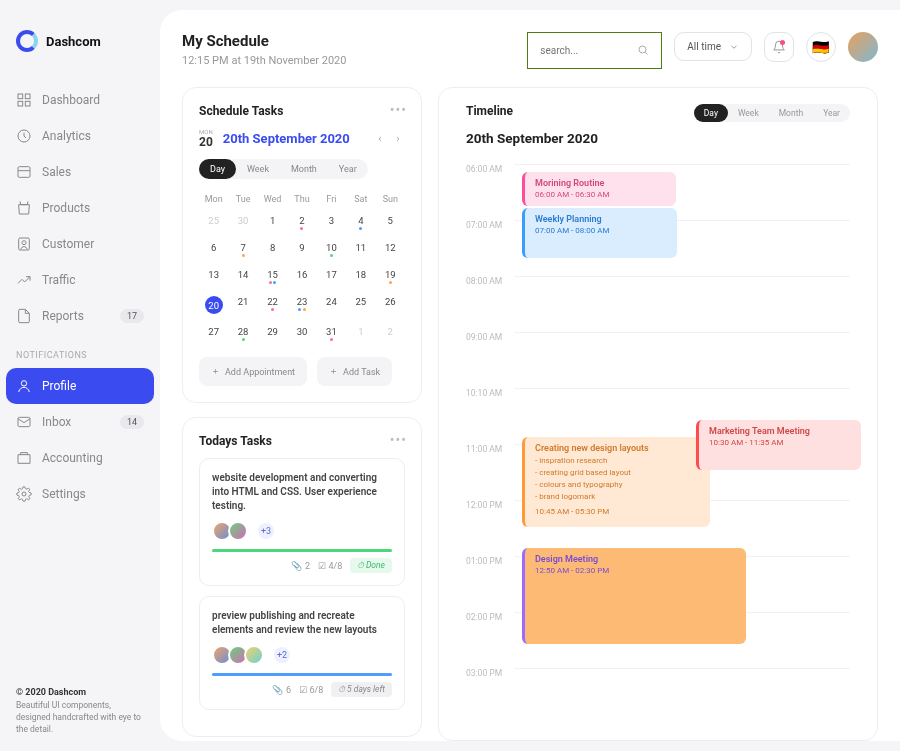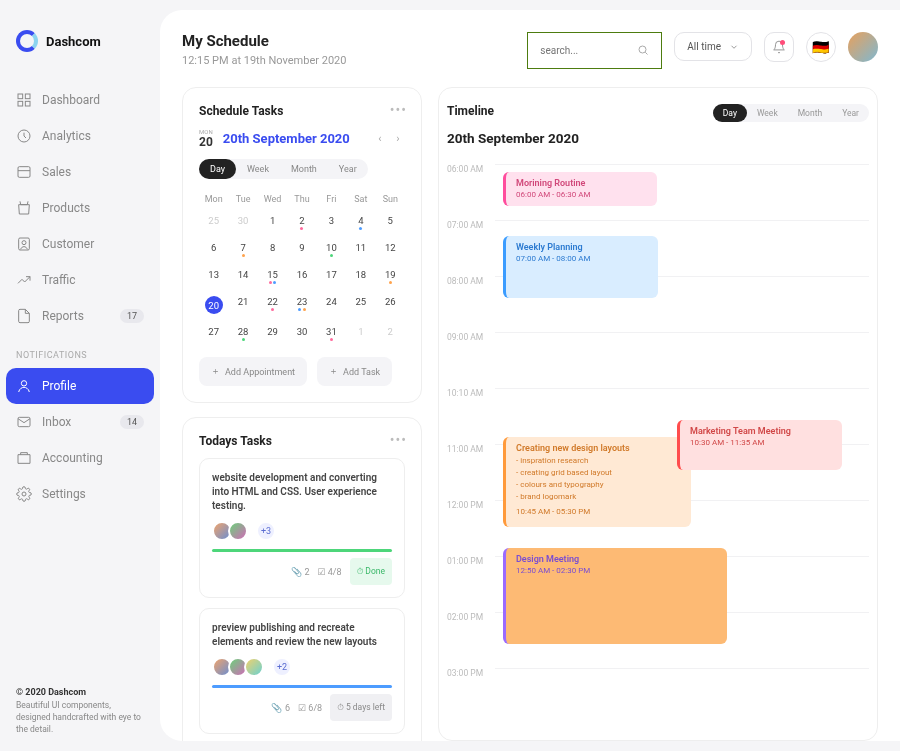--- a/index.html
+++ b/index.html
@@ -73,25 +73,25 @@
 .task-text { font-size: 10px; color: #444; font-weight: 600; line-height: 1.4; margin-bottom: 8px; }
 .avatar-row { display: flex; align-items: center; gap: 4px; margin-bottom: 8px; }
 .av { width: 20px; height: 20px; border-radius: 50%; border: 2px solid #fff; background: linear-gradient(135deg,#f0a46d,#6b8ed1); }
 .av.alt { background: linear-gradient(135deg,#6bd17a,#d16bb8); }
 .av.alt2 { background: linear-gradient(135deg,#f0d16d,#6bd1d1); }
 .av-more { background: #eef0ff; color: #5a6cd1; font-size: 9px; width: 20px; height: 20px; border-radius: 50%; display: flex; align-items: center; justify-content: center; border: 2px solid #fff; margin-left: 4px; }
 .progress { height: 3px; background: #4dd67a; border-radius: 3px; margin-bottom: 6px; }
 .progress.blue { background: #4d9cff; }
 .task-footer { display: flex; align-items: center; justify-content: flex-end; gap: 8px; font-size: 9px; color: #999; }
 .task-footer .mini-ic { display: inline-flex; align-items: center; gap: 2px; }
-.chip { background: #e6f9ed; color: #3bb86a; padding: 8px 7px; border-radius: 4px; font-size: 8.5px; }
+.chip { background: #e6f9ed; color: #3bb86a; padding: 2px 7px; border-radius: 4px; font-size: 8.5px; font-style: italic; }
 .chip.gray { background: #f0f0f3; color: #888; }
 
 
-.timeline { flex: 1; border: 1px solid #eee; border-radius: 14px; padding: 16px 8px; overflow: hidden; display: flex; flex-direction: column; justify-content: space-between; }
+.timeline { flex: 1; border: 1px solid #eee; border-radius: 14px; padding: 16px 27px; overflow: hidden; display: flex; flex-direction: column; justify-content: space-between; }
 .timeline-header { display: flex; align-items: flex-start; justify-content: space-between; margin-bottom: 8px; }
 .timeline-title { font-size: 12px; font-weight: 700; color: #222; margin-bottom: 12px; }
 .timeline-date { font-size: 13.5px; font-weight: 700; color: #222; }
 .timeline-tabs { display: flex; background: #f4f4f7; border-radius: 14px; }
 .timeline-tabs .ttab { padding: 4px 10px; font-size: 8.5px; color: #999; border-radius: 12px; cursor: pointer; }
 .timeline-tabs .ttab.active { background: #222; color: #fff; }
 .timeline-body { position: relative; flex: 1; margin-top: 10px; }
 .hour-row { position: absolute; left: 0; right: 0; height: 56px; display: flex; }
 .hour-label { width: 48px; font-size: 8.5px; color: #bbb; }
 .hour-line { flex: 1; border-top: 1px solid #f1f1f3; }
@@ -455,21 +455,21 @@
             <div class="hour-line"></div>
           </div>
           <div class="hour-row" style="top: 504px;">
             <div class="hour-label">03:00 PM</div>
             <div class="hour-line"></div>
           </div>
           <div class="event ev-pink" style="top: 8px; height: 34px;">
             <div class="event-title">Morining Routine</div>
             <div class="event-time">06:00 AM  - 06:30 AM</div>
           </div>
-          <div class="event ev-blue" style="top: 72px; height: 62px;">
+          <div class="event ev-blue" style="top: 44px; height: 50px;">
             <div class="event-title">Weekly Planning</div>
             <div class="event-time">07:00 AM  - 08:00 AM</div>
           </div>
           <div class="event ev-orange" style="top: 273px; height: 90px;">
             <div class="event-title">Creating new design layouts</div>
             <div class="event-sub">- inspration research</div>
             <div class="event-sub">- creating grid based layout</div>
             <div class="event-sub">- colours and typography</div>
             <div class="event-sub">- brand logomark</div>
             <div class="event-time" style="margin-top:6px">10:45 AM  - 05:30 PM</div>

